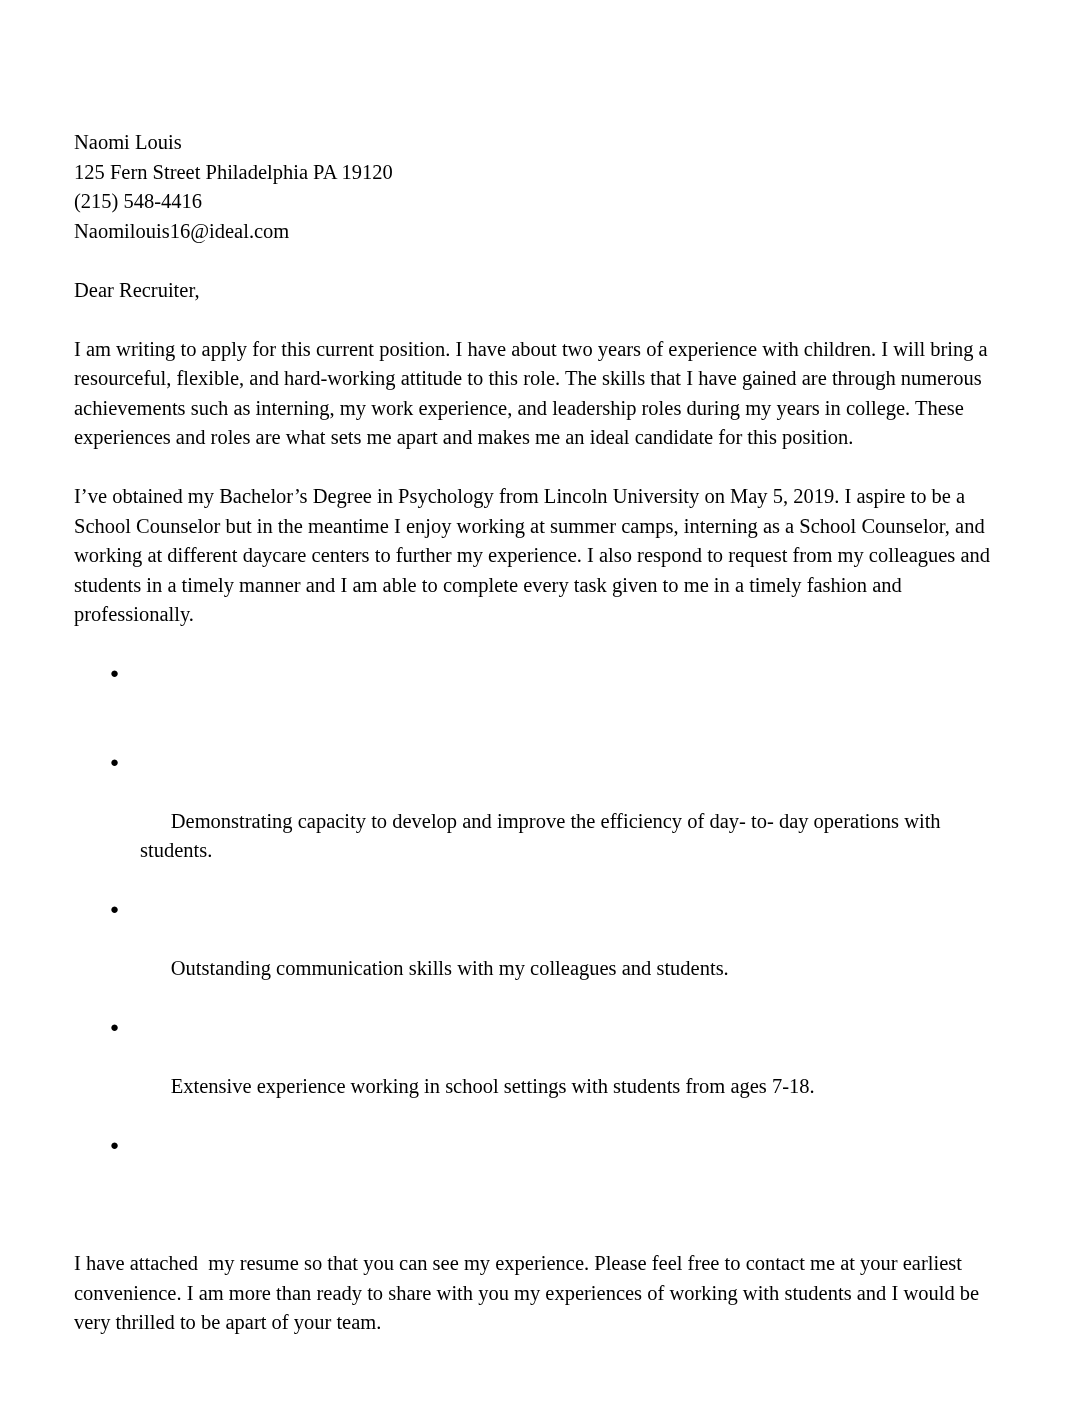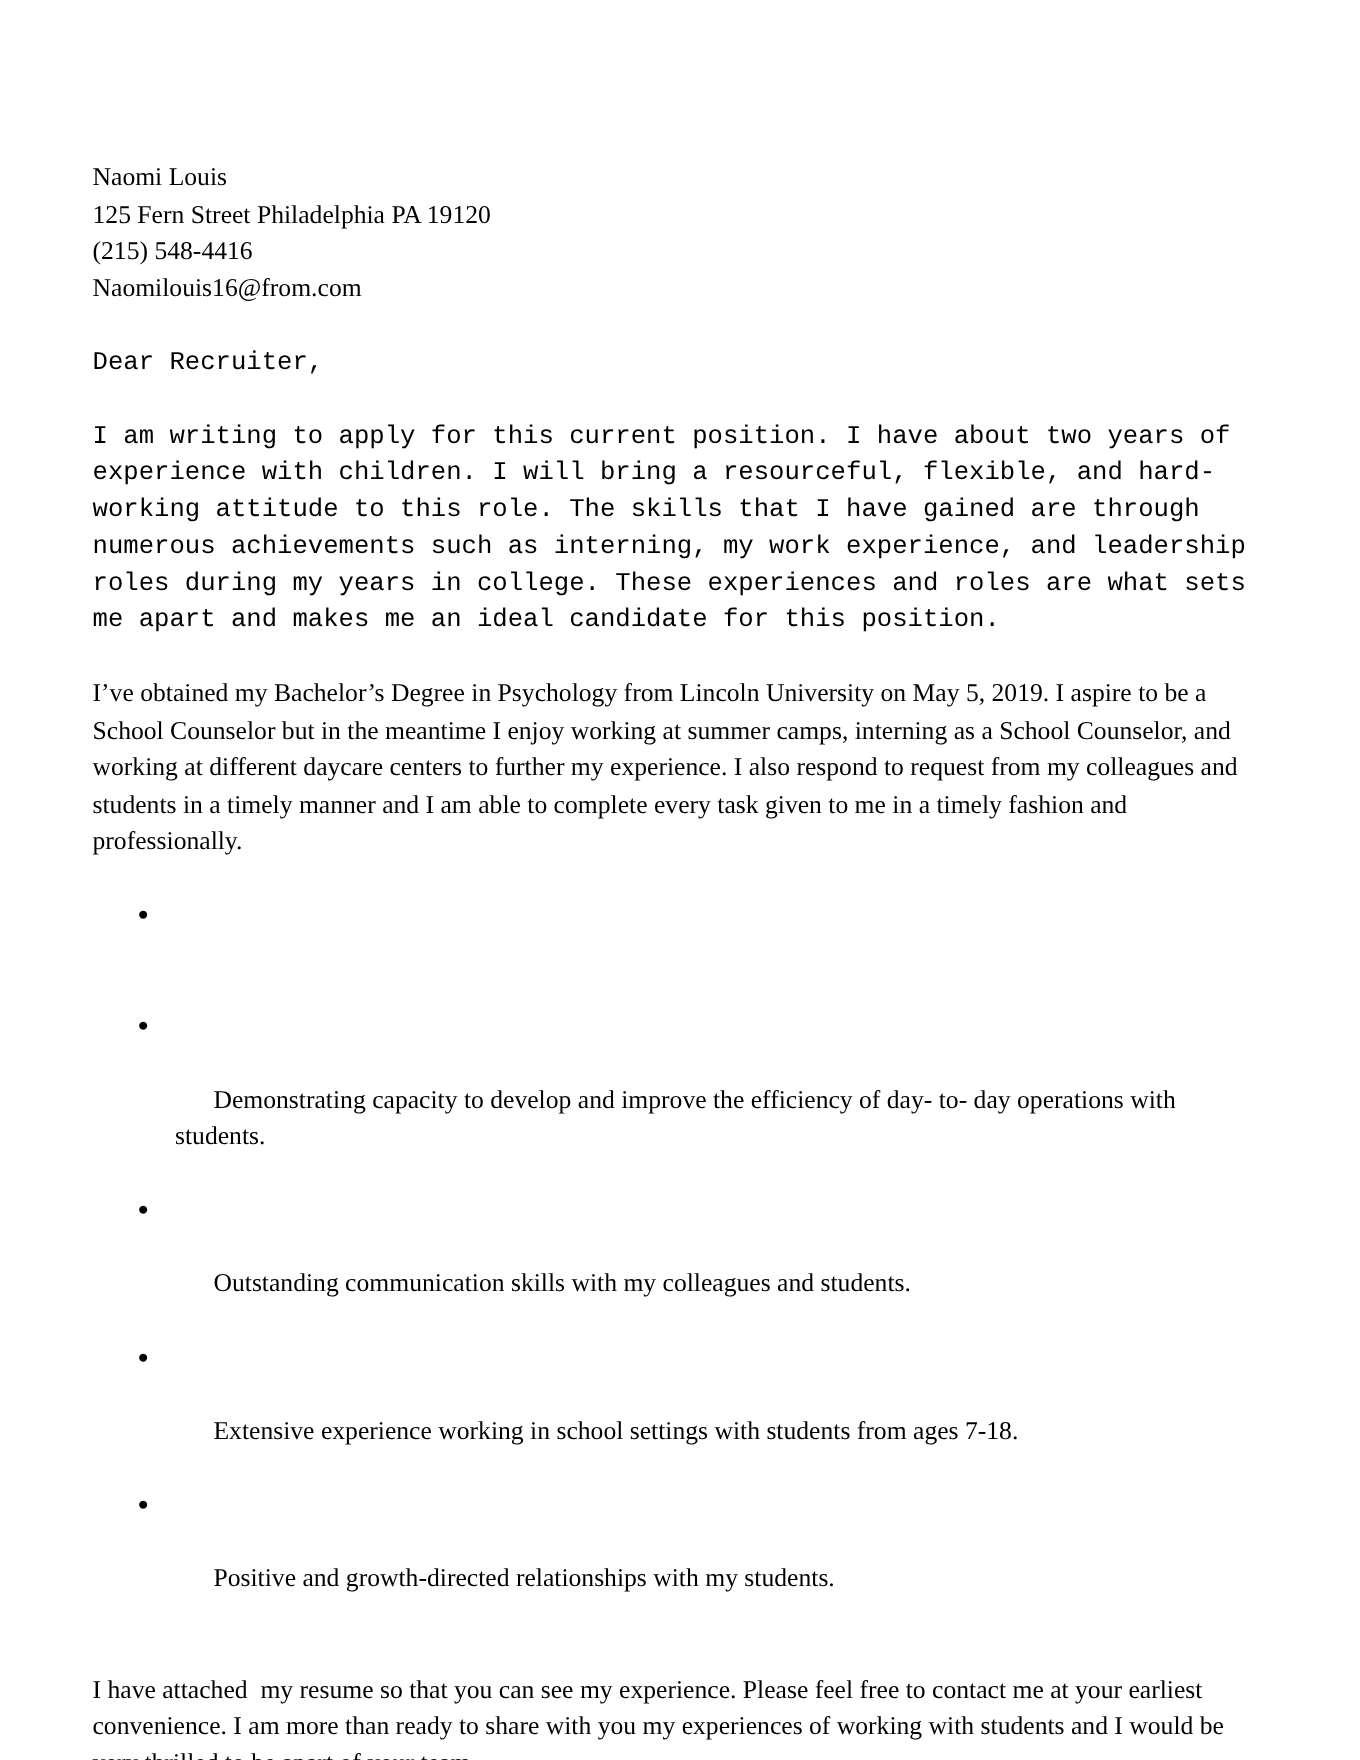--- a/index.html
+++ b/index.html
@@ -21,21 +21,21 @@
     overflow: hidden;
   }
   .line {
     margin: 0;
     white-space: pre-wrap;
   }
   .para {
     margin: 0 0 29.5px 0;
     white-space: pre-wrap;
   }
-  .blank-above { margin-top: 29.5px; font-family: Liberation Mono, monospace; }
+  .blank-above { margin-top: 29.5px; }
   .qual-intro { margin: 0; white-space: pre-wrap; }
   ul.qual-list {
     list-style: none;
     margin: 0 0 29.5px 0;
     padding: 0;
   }
   ul.qual-list li {
     position: relative;
     padding-left: 66px;
     margin: 0;
@@ -51,21 +51,21 @@
 </style>
 </head>
 <body>
 
 <div class="page">
 
   <div>
     <p class="line">Naomi Louis</p>
     <p class="line">125 Fern Street Philadelphia PA 19120</p>
     <p class="line">(215) 548-4416</p>
-    <p class="line">Naomilouis16@from.com</p>
+    <p class="line">Naomilouis16@ideal.com</p>
   </div>
 
   <p class="line blank-above">Dear Recruiter,</p>
 
   <p class="para blank-above">I am writing to apply for this current position. I have about two years of experience with children. I will bring a resourceful, flexible, and hard-working attitude to this role. The skills that I have gained are through numerous achievements such as interning, my work experience, and leadership roles during my years in college. These experiences and roles are what sets me apart and makes me an ideal candidate for this position.</p>
 
   <p class="para">I’ve obtained my Bachelor’s Degree in Psychology from Lincoln University on May 5, 2019. I aspire to be a School Counselor but in the meantime I enjoy working at summer camps, interning as a School Counselor, and working at different daycare centers to further my experience. I also respond to request from my colleagues and students in a timely manner and I am able to complete every task given to me in a timely fashion and professionally.</p>
 
 
   <ul class="qual-list">
@@ -79,19 +79,18 @@
     <li>
       <span class="bullet">●</span>
       <span>Outstanding communication skills with my colleagues and students.</span>
     </li>
     <li>
       <span class="bullet">●</span>
       <span>Extensive experience working in school settings with students from ages 7-18.</span>
     </li>
     <li>
       <span class="bullet">●</span>
-      <span>Positive and growth-directed relationships with my students.</span>
     </li>
   </ul>
 
   <p class="para" style="margin-bottom:0">I have attached  my resume so that you can see my experience. Please feel free to contact me at your earliest convenience. I am more than ready to share with you my experiences of working with students and I would be very thrilled to be apart of your team.</p>
 
 </div>
 
 </body></html>

